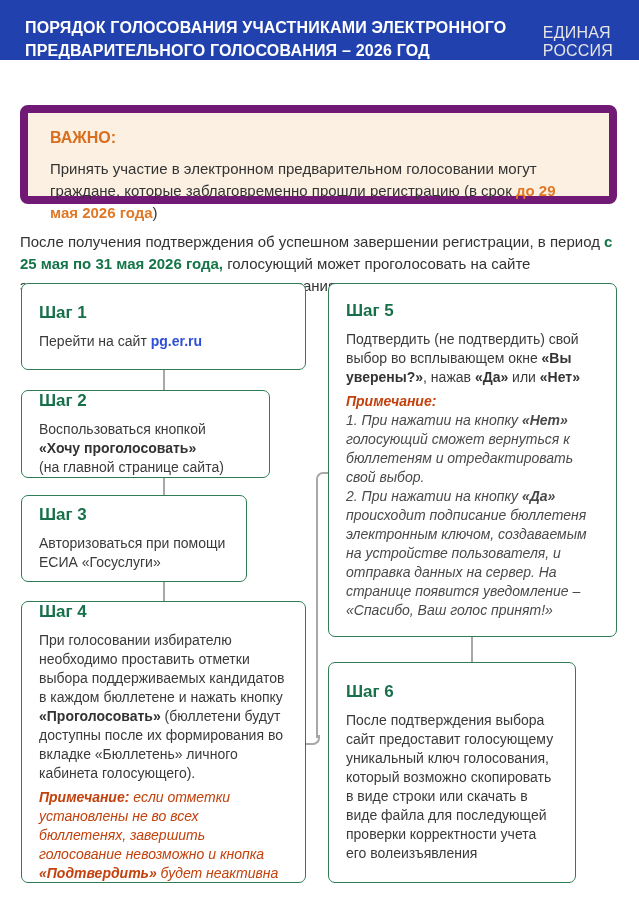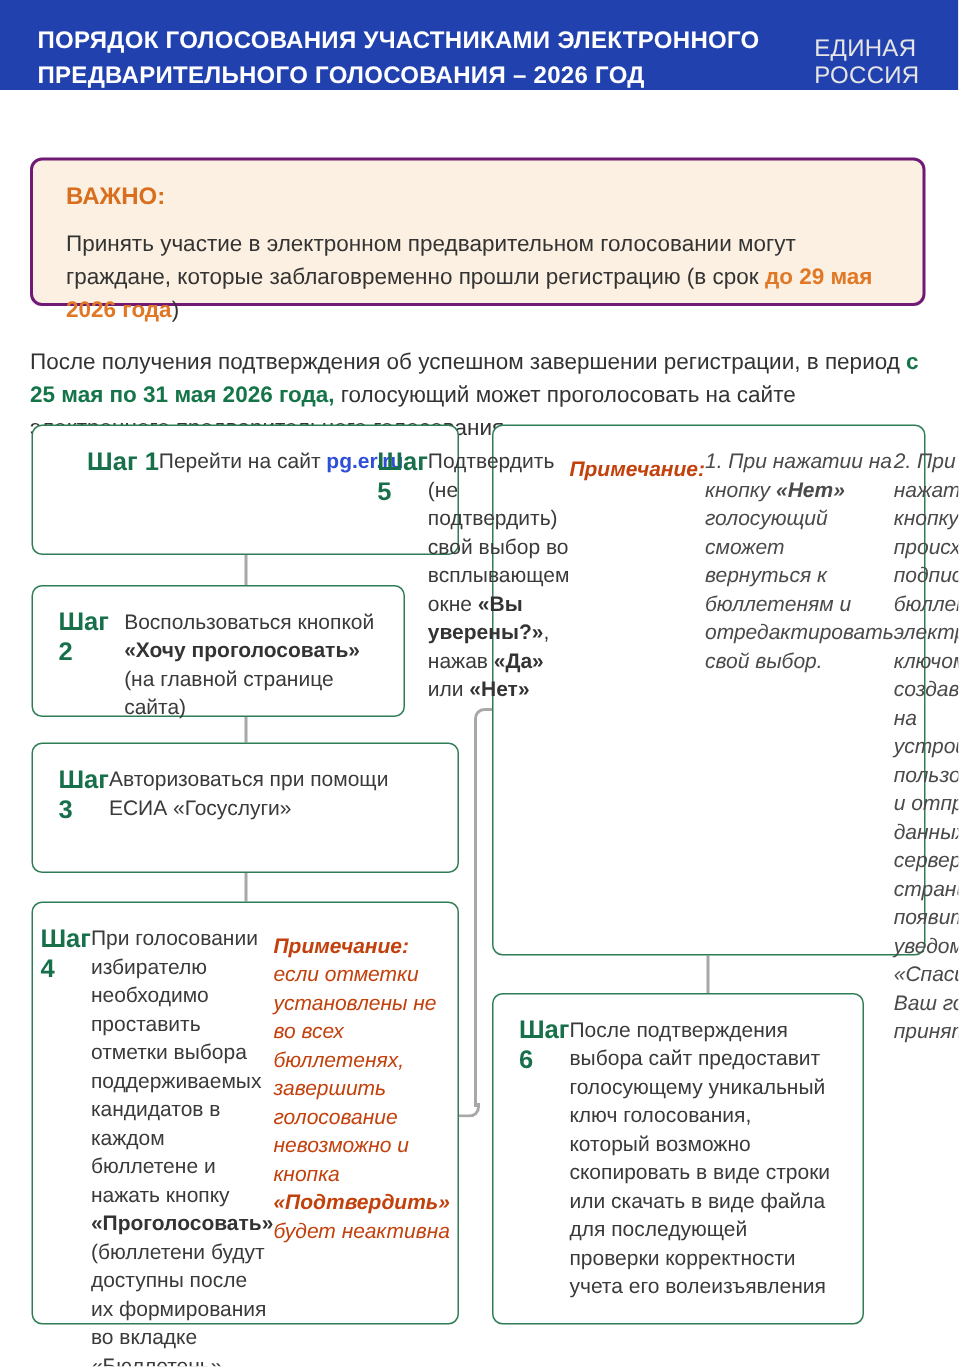--- a/index.html
+++ b/index.html
@@ -11,45 +11,45 @@
   .header { position:absolute; left:0; top:0; width:639px; height:60px; background:#2141AE; }
   .header-title {
     position:absolute; left:25px; top:16px; width:500px;
     color:#ffffff; font-weight:700; font-size:16px; line-height:23px;
     letter-spacing:.2px; text-transform:uppercase;
   }
   .logo { position:absolute; right:26px; top:24px; color:#e5e5e5; font-weight:400; font-size:16px; line-height:17.5px; letter-spacing:.2px; }
   
   .important {
     position:absolute; left:20px; top:105px; width:597px; height:99px; box-sizing:border-box;
-    background:#FBF0E1; border:2px solid #701a75; border-radius:8px; padding:16px 22px;
+    background:#FBF0E1; border:8px solid #701a75; border-radius:8px; padding:16px 22px;
   }
   .imp-heading { color:#D96F1E; font-weight:700; font-size:16px; margin:0; }
   .imp-body { margin:11px 0 0 0; font-size:15px; line-height:22px; color:#333333; }
   .imp-highlight { color:#E07826; font-weight:700; }
   
   .intro { position:absolute; left:20px; top:216px; width:606px; font-size:15px; line-height:22px; color:#333333; }
   .intro-highlight { color:#157549; font-weight:700; }
   
   .step {
     position:absolute; box-sizing:border-box; background:#ffffff;
     border:1.5px solid #2F7D55; border-radius:7px; padding:14px 17px;
-    display:flex; flex-direction:row; justify-content:center;
+    display:flex; flex-direction:column; justify-content:center;
   }
   .step-title { color:#17704A; font-weight:700; font-size:17px; margin:0 0 9px 0; }
   .step-body { font-size:14px; line-height:19px; color:#3A3A3A; margin:0; }
   .step-body b { font-weight:700; color:#333333; }
   .step-note { font-size:14px; line-height:19px; color:#c2410c; font-style:italic; margin:5px 0 0 0; }
   .step-note b { font-weight:700; }
   .note-item { font-size:14px; line-height:19px; color:#4A4A4A; font-style:italic; margin:0; }
   .note-item b { font-weight:700; }
   .link { color:#2E4FD6; font-weight:700; cursor:pointer; }
   #box1 { left:21px; top:283px; width:285px; height:87px; }
   #box2 { left:21px; top:390px; width:249px; height:88px; }
-  #box3 { left:21px; top:495px; width:285px; height:87px; }
+  #box3 { left:21px; top:495px; width:226px; height:87px; }
   #box4 { left:21px; top:601px; width:285px; height:282px; }
   #box5 { left:328px; top:283px; width:289px; height:354px; }
   #box6 { left:328px; top:662px; width:248px; height:221px; }
   
   .vconn { position:absolute; width:2px; background:#A8A8A8; }
   #conn-1-2 { left:163px; top:370px; height:20px; }
   #conn-2-3 { left:163px; top:478px; height:17px; }
   #conn-3-4 { left:163px; top:582px; height:19px; }
   #conn-5-6 { left:471px; top:637px; height:25px; }
   #conn-4-5-a {

